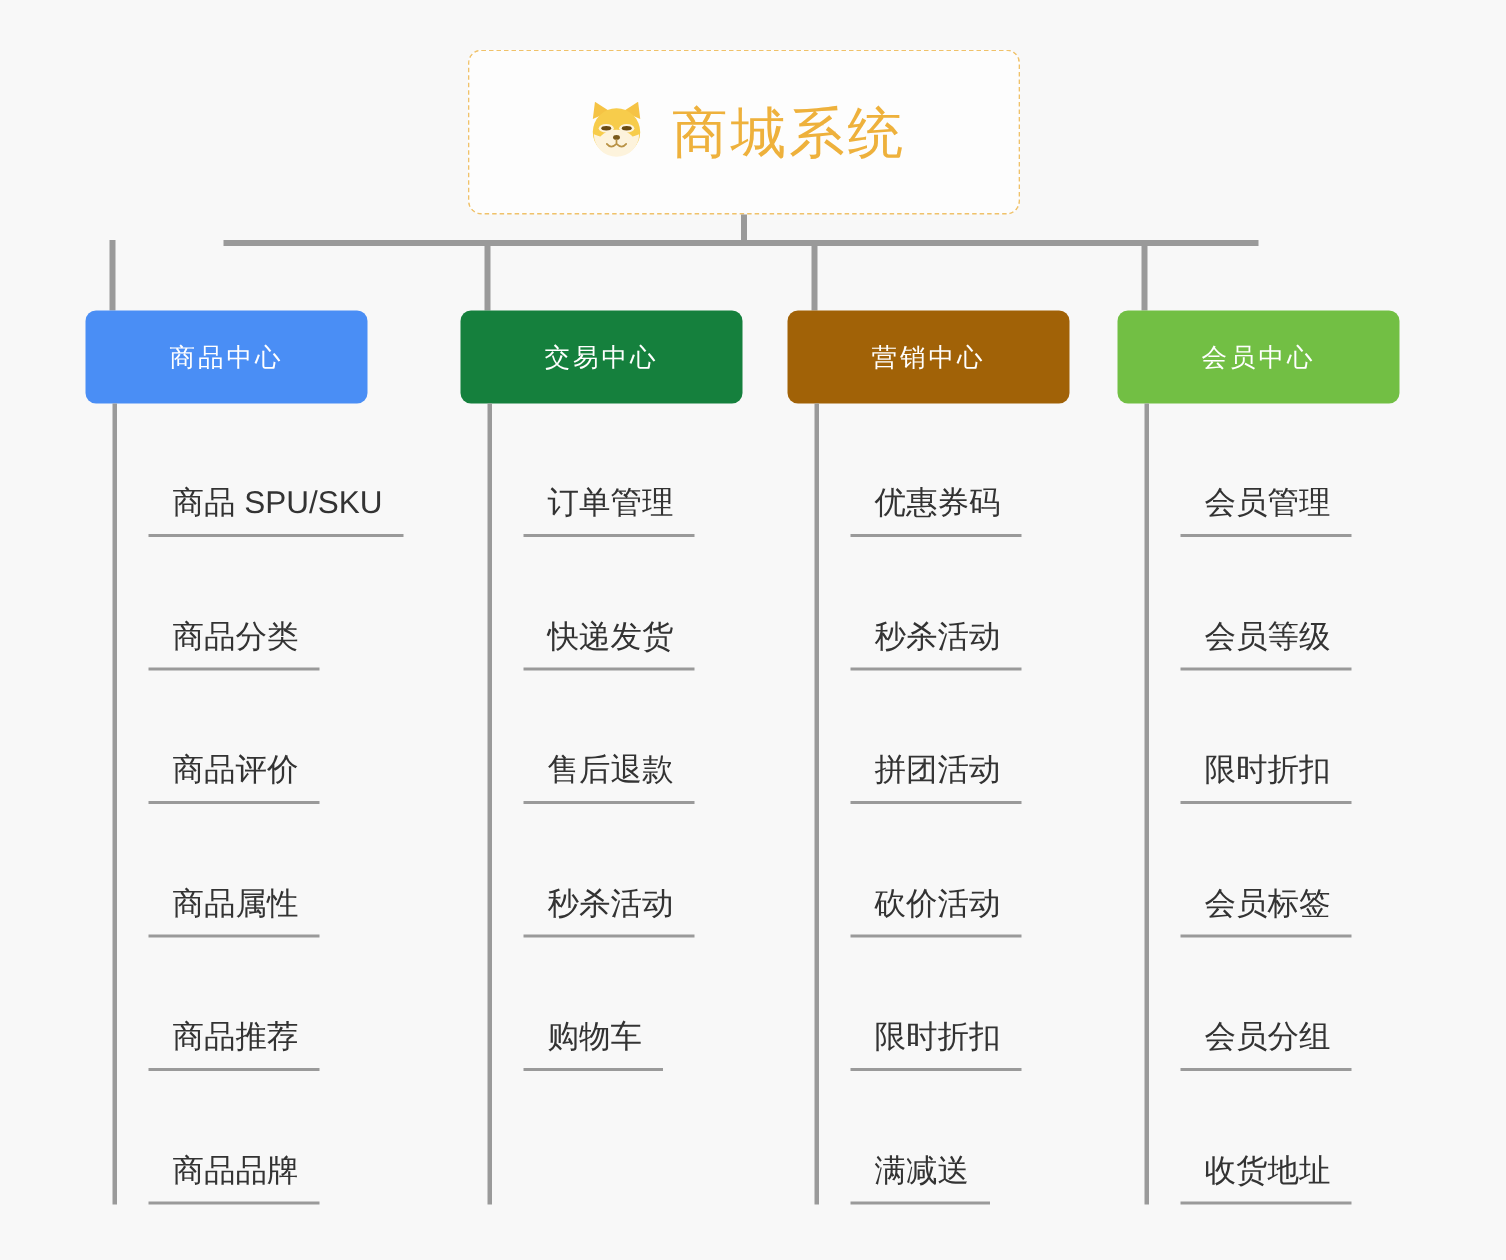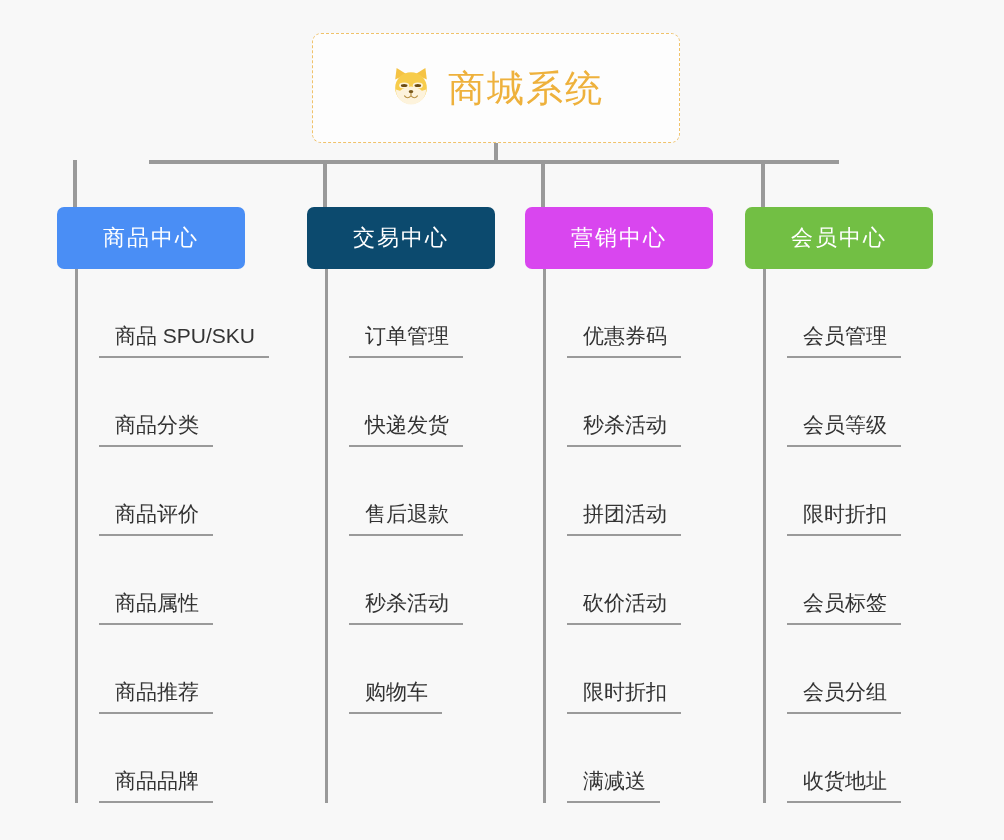--- a/index.html
+++ b/index.html
@@ -81,21 +81,21 @@
     top: 207px;
     width: 188px;
   }
   .cat-box {
     height: 62px;
     border-radius: 7px;
     display: flex;
     align-items: center;
     justify-content: center;
     color: #ffffff;
-    font-size: 22px;
+    font-size: 17px;
     letter-spacing: 2px;
     box-sizing: border-box;
   }
 
   
   .branch {
     position: relative;
     margin-left: 18px;
     padding-top: 0;
   }
@@ -191,21 +191,21 @@
           </div>
           <div class="leaf">
             <span class="leaf-text">商品推荐</span>
           </div>
           <div class="leaf">
             <span class="leaf-text">商品品牌</span>
           </div>
         </div>
       </div>
       <div class="column c-red" style="left: 307px;">
-        <div class="cat-box" style="background: #0c4a6e;">
+        <div class="cat-box" style="background: #15803d;">
           <span>交易中心</span>
         </div>
         <div class="branch">
           <div class="branch-spine" style="height: 534px;"></div>
           <div class="leaf">
             <span class="leaf-text">订单管理</span>
           </div>
           <div class="leaf">
             <span class="leaf-text">快递发货</span>
           </div>
@@ -214,21 +214,21 @@
           </div>
           <div class="leaf">
             <span class="leaf-text">秒杀活动</span>
           </div>
           <div class="leaf">
             <span class="leaf-text">购物车</span>
           </div>
         </div>
       </div>
       <div class="column c-orange" style="left: 525px;">
-        <div class="cat-box" style="background: #d946ef;">
+        <div class="cat-box" style="background: #a16207;">
           <span>营销中心</span>
         </div>
         <div class="branch">
           <div class="branch-spine" style="height: 534px;"></div>
           <div class="leaf">
             <span class="leaf-text">优惠券码</span>
           </div>
           <div class="leaf">
             <span class="leaf-text">秒杀活动</span>
           </div>

